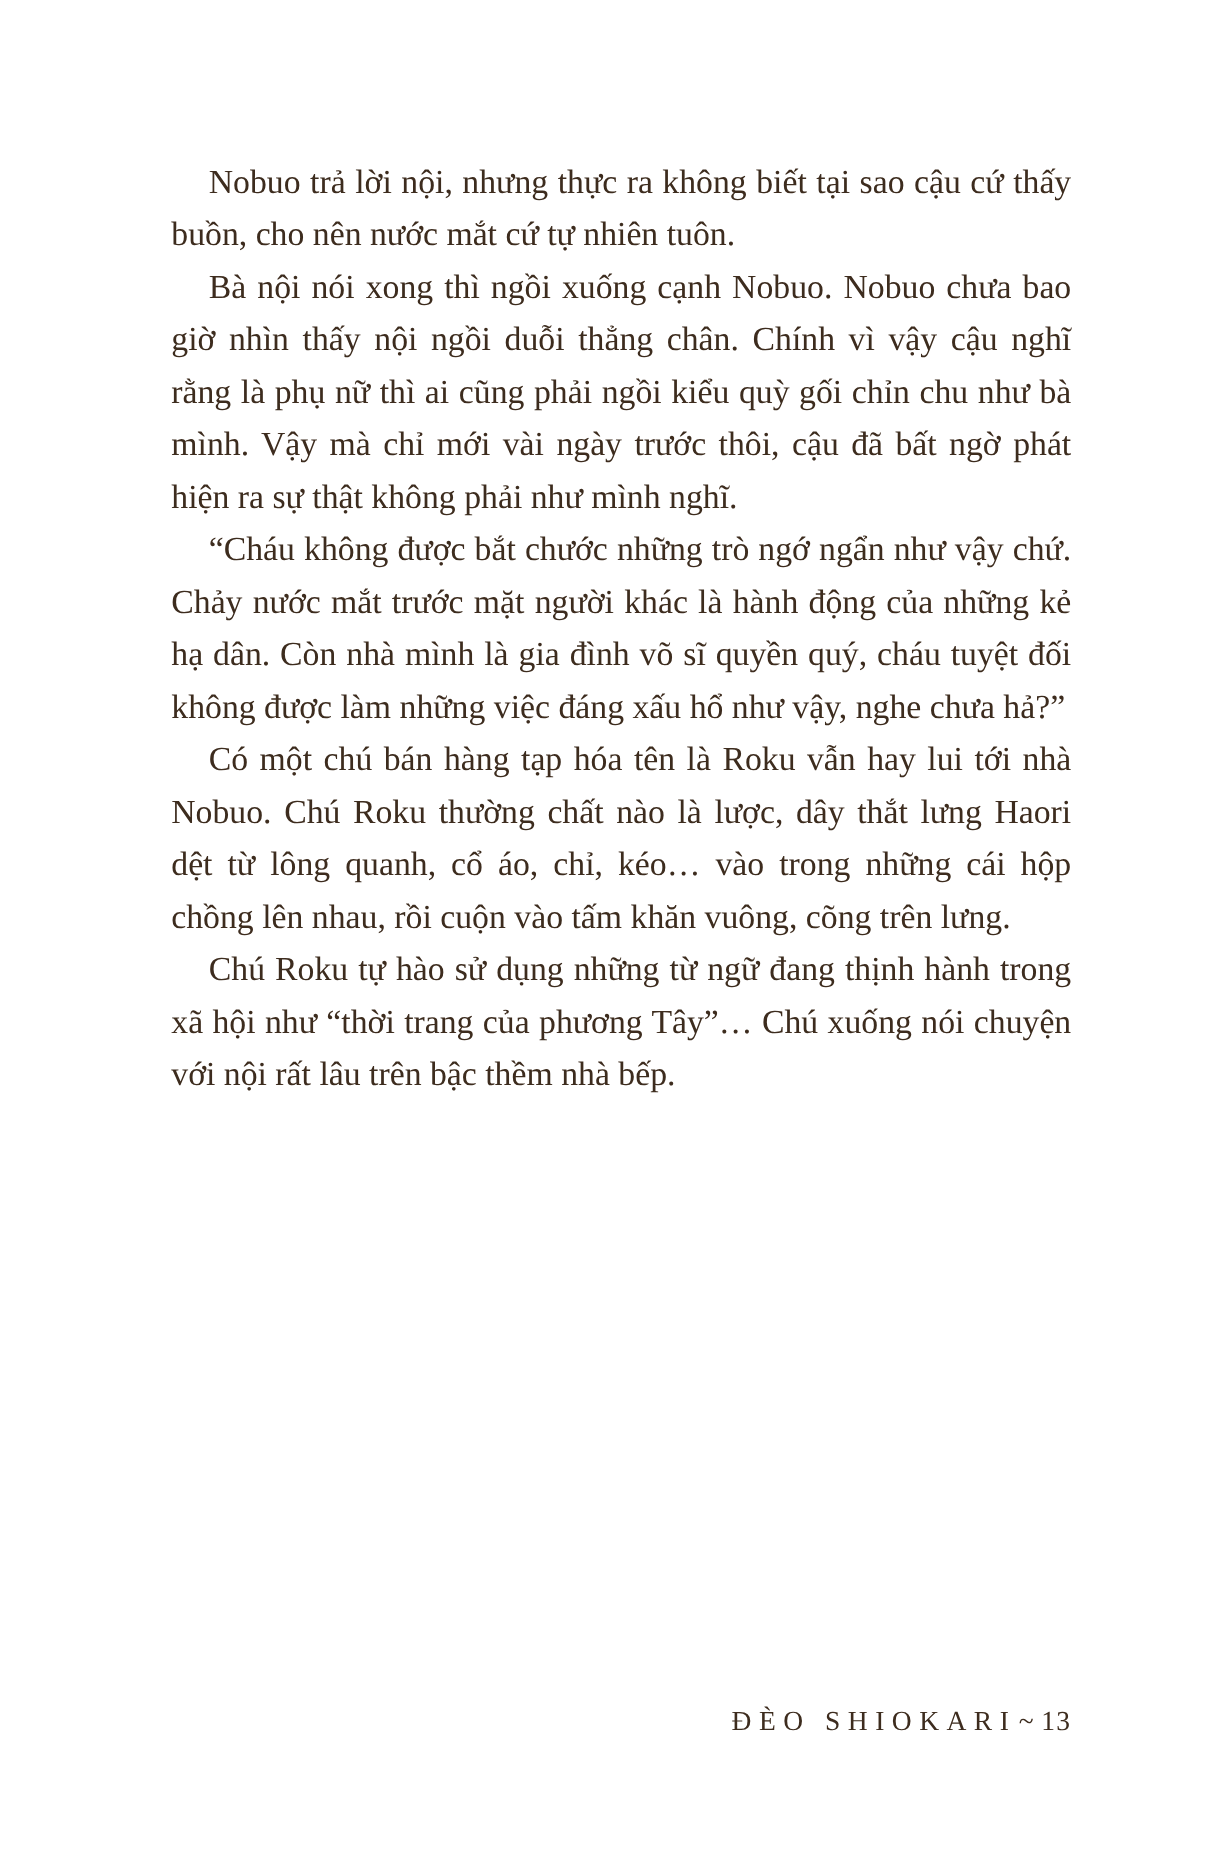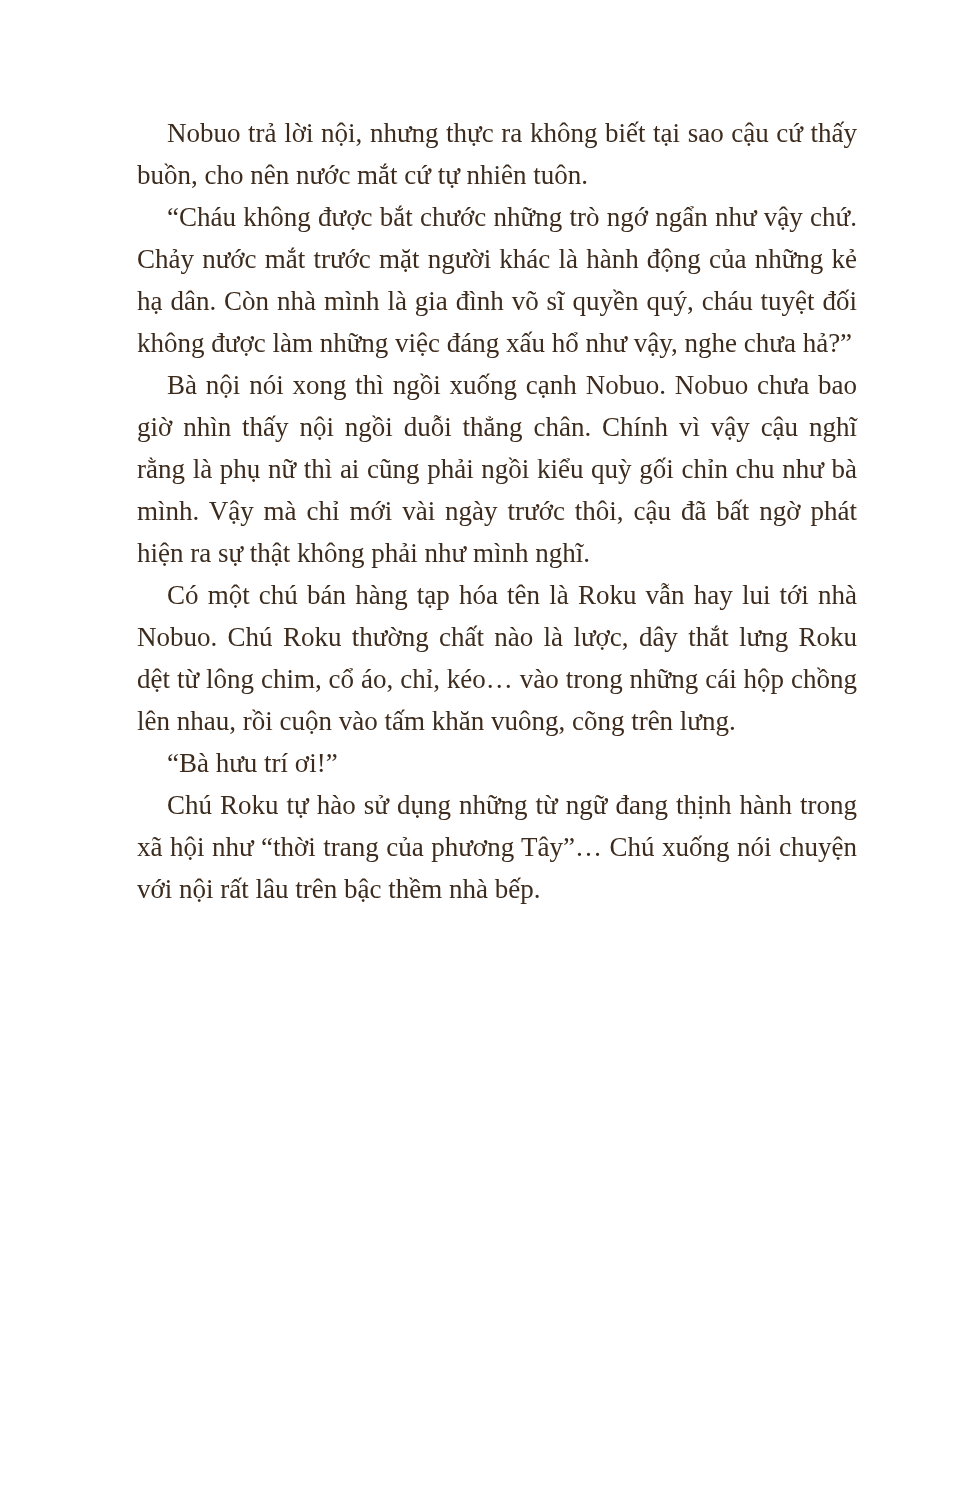--- a/index.html
+++ b/index.html
@@ -13,21 +13,21 @@
     position: relative;
     font-family: "Liberation Serif", "DejaVu Serif", serif;
   }
   .page {
     position: absolute;
     inset: 0;
     background: #ffffff;
   }
   .text-block {
     position: absolute;
-    top: 112px;
+    top: 124px;
     left: 137px;
     width: 720px;
     color: #3d2c1e;
     font-size: 27px;
     line-height: 42px;
     text-align: justify;
   }
   .text-block p {
     margin: 0;
     padding: 0;
@@ -55,21 +55,23 @@
     letter-spacing: 1px;
   }
 </style>
 </head>
 <body>
 
 <div class="page">
 
   <div class="text-block">
     <p>Nobuo trả lời nội, nhưng thực ra không biết tại sao cậu cứ thấy buồn, cho nên nước mắt cứ tự nhiên tuôn.</p>
+    <p>Bà nội nói xong thì ngồi xuống cạnh Nobuo. Nobuo chưa bao giờ nhìn thấy nội ngồi duỗi thẳng chân. Chính vì vậy cậu nghĩ rằng là phụ nữ thì ai cũng phải ngồi kiểu quỳ gối chỉn chu như bà mình. Vậy mà chỉ mới vài ngày trước thôi, cậu đã bất ngờ phát hiện ra sự thật không phải như mình nghĩ.</p>
     <p>“Cháu không được bắt chước những trò ngớ ngẩn như vậy chứ. Chảy nước mắt trước mặt người khác là hành động của những kẻ hạ dân. Còn nhà mình là gia đình võ sĩ quyền quý, cháu tuyệt đối không được làm những việc đáng xấu hổ như vậy, nghe chưa hả?”</p>
-    <p>Bà nội nói xong thì ngồi xuống cạnh Nobuo. Nobuo chưa bao giờ nhìn thấy nội ngồi duỗi thẳng chân. Chính vì vậy cậu nghĩ rằng là phụ nữ thì ai cũng phải ngồi kiểu quỳ gối chỉn chu như bà mình. Vậy mà chỉ mới vài ngày trước thôi, cậu đã bất ngờ phát hiện ra sự thật không phải như mình nghĩ.</p>
-    <p>Có một chú bán hàng tạp hóa tên là Roku vẫn hay lui tới nhà Nobuo. Chú Roku thường chất nào là lược, dây thắt lưng Roku dệt từ lông chim, cổ áo, chỉ, kéo… vào trong những cái hộp chồng lên nhau, rồi cuộn vào tấm khăn vuông, cõng trên lưng.</p>
-    <p>“Bà hưu trí ơi!”</p>
+    <p>Có một chú bán hàng tạp hóa tên là Roku vẫn hay lui tới nhà Nobuo. Chú Roku thường chất nào là lược, dây thắt lưng Haori dệt từ lông quanh, cổ áo, chỉ, kéo… vào trong những cái hộp chồng lên nhau, rồi cuộn vào tấm khăn vuông, cõng trên lưng.</p>
     <p>Chú Roku tự hào sử dụng những từ ngữ đang thịnh hành trong xã hội như “thời trang của phương Tây”… Chú xuống nói chuyện với nội rất lâu trên bậc thềm nhà bếp.</p>
   </div>
 
+  <div class="footer">
+    <span class="running-title">ĐÈO SHIOKARI</span><span class="separator">~</span><span class="page-number">13</span>
+  </div>
 
 </div>
 
 </body></html>

